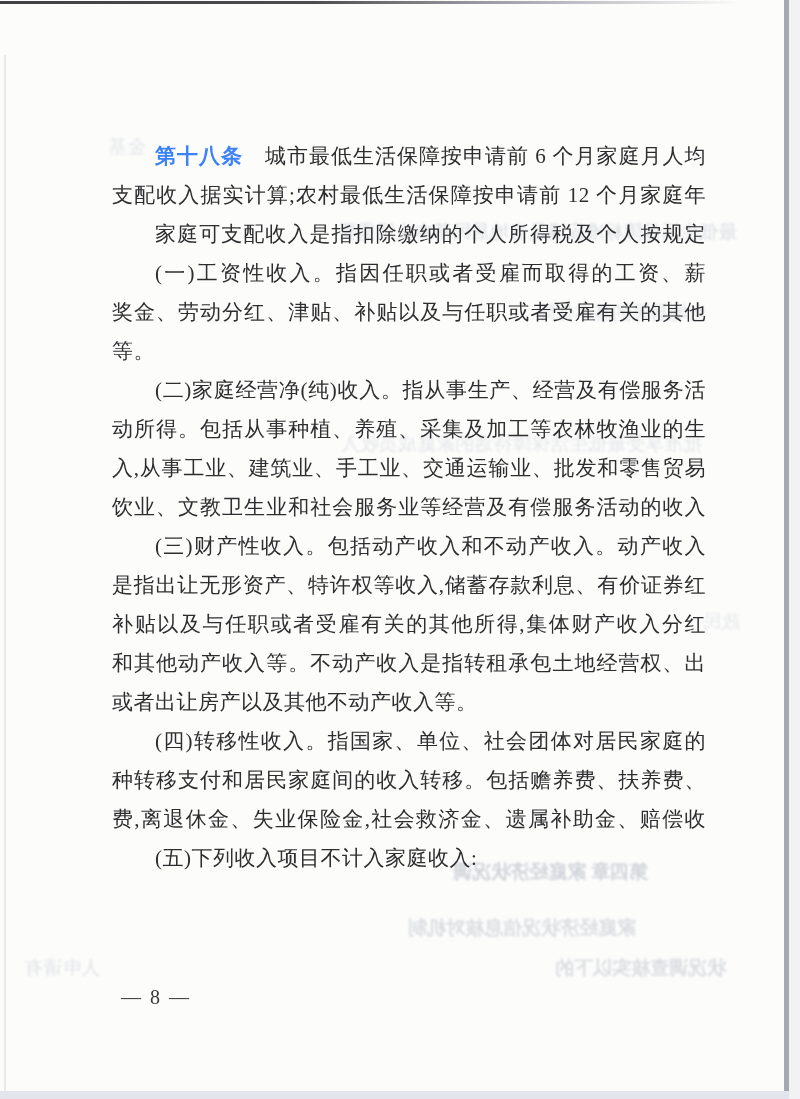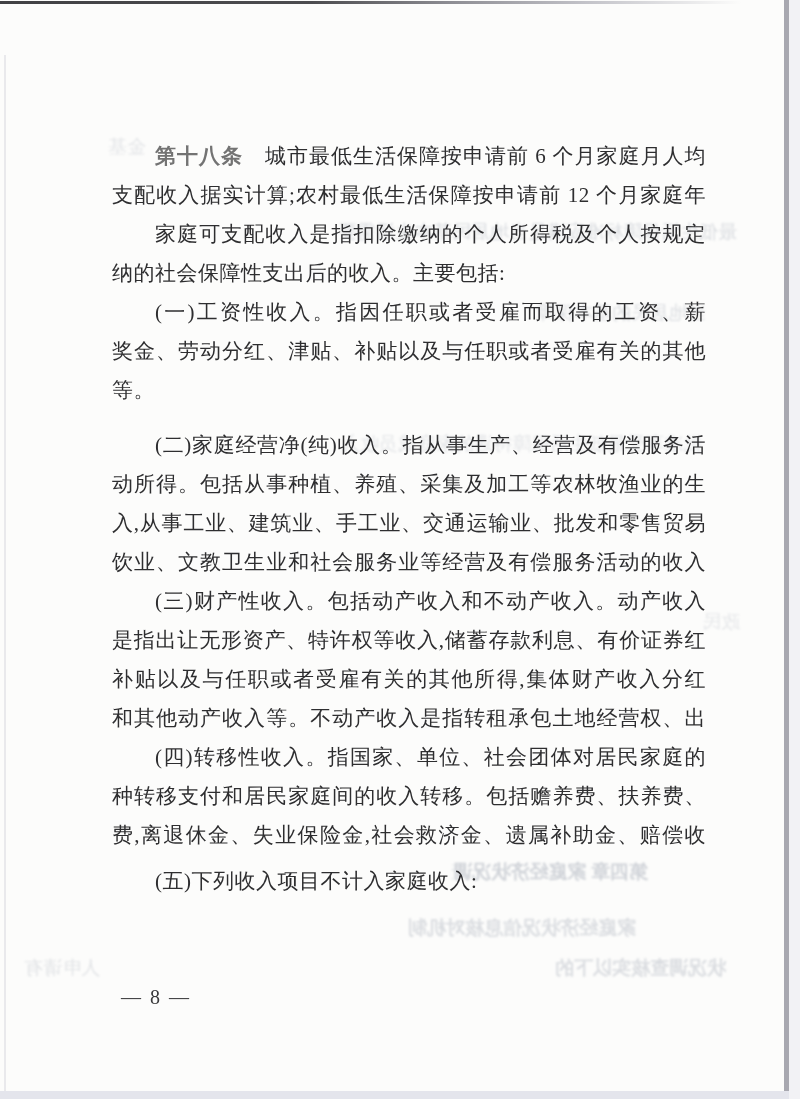--- a/index.html
+++ b/index.html
@@ -43,21 +43,21 @@
   .line{
     height:39px;line-height:39px;white-space:nowrap;
     text-align:justify;
   }
   .line.fill{
     white-space:normal;
     text-align-last:justify;
     -moz-text-align-last:justify;
     overflow:hidden;
   }
-  .line b{font-weight:bold;color:#737373;}
+  .line b{font-weight:bold;color:#3b82f6;}
   .page-number{
     position:absolute;left:121px;top:986px;
     font-size:20px;color:#3a3a3c;letter-spacing:2px;
   }
   
   .ghost{
     position:absolute;
     transform:scaleX(-1);
     filter:blur(1.1px);
     color:#8d95a4;
@@ -81,36 +81,36 @@
       <div class="ghost bold" style="left: 452px; top: 861px; width: 196px; opacity: 0.4;">第四章 家庭经济状况调查</div>
       <div class="ghost bold" style="left: 378px; top: 917px; width: 258px; opacity: 0.3;">家庭经济状况信息核对机制</div>
       <div class="ghost" style="left: 18px; top: 957px; width: 82px; opacity: 0.24;">人申请有</div>
       <div class="ghost bold" style="left: 498px; top: 957px; width: 228px; opacity: 0.3;">状况调查核实以下的</div>
     </div>
 
   <div class="content" id="text-lines">
       <div class="line fill" style="padding-left: 43px;"><b>第十八条</b>　城市最低生活保障按申请前 6 个月家庭月人均可</div>
       <div class="line fill">支配收入据实计算;农村最低生活保障按申请前 12 个月家庭年纯</div>
       <div class="line fill" style="padding-left: 43px;">家庭可支配收入是指扣除缴纳的个人所得税及个人按规定缴</div>
-      <div class="line">纳的社会保障性支出后的收入。主要包括:</div>
       <div class="line fill" style="padding-left: 43px;">(一)工资性收入。指因任职或者受雇而取得的工资、薪金、</div>
       <div class="line fill">奖金、劳动分红、津贴、补贴以及与任职或者受雇有关的其他所得</div>
       <div class="line">等。</div>
-      <div class="line fill" style="padding-left: 43px; margin-top: 16px;">(二)家庭经营净(纯)收入。指从事生产、经营及有偿服务活</div>
+      <div class="line fill" style="padding-left: 43px;">(二)家庭经营净(纯)收入。指从事生产、经营及有偿服务活</div>
       <div class="line fill">动所得。包括从事种植、养殖、采集及加工等农林牧渔业的生产收</div>
       <div class="line fill">入,从事工业、建筑业、手工业、交通运输业、批发和零售贸易业、餐</div>
       <div class="line fill">饮业、文教卫生业和社会服务业等经营及有偿服务活动的收入等。</div>
       <div class="line fill" style="padding-left: 43px;">(三)财产性收入。包括动产收入和不动产收入。动产收入</div>
       <div class="line fill">是指出让无形资产、特许权等收入,储蓄存款利息、有价证券红利、</div>
       <div class="line fill">补贴以及与任职或者受雇有关的其他所得,集体财产收入分红</div>
       <div class="line fill">和其他动产收入等。不动产收入是指转租承包土地经营权、出租</div>
+      <div class="line">或者出让房产以及其他不动产收入等。</div>
       <div class="line fill" style="padding-left: 43px;">(四)转移性收入。指国家、单位、社会团体对居民家庭的各</div>
       <div class="line fill">种转移支付和居民家庭间的收入转移。包括赡养费、扶养费、抚养</div>
       <div class="line fill">费,离退休金、失业保险金,社会救济金、遗属补助金、赔偿收入,接</div>
-      <div class="line" style="padding-left: 43px; margin-top: 7px;">(五)下列收入项目不计入家庭收入:</div>
+      <div class="line" style="padding-left: 43px;">(五)下列收入项目不计入家庭收入:</div>
     </div>
 
   <div class="page-number">— 8 —</div>
 
   <div class="edge-top"></div>
   <div class="edge-left"></div>
   <div class="edge-right"></div>
   <div class="edge-right-outer"></div>
   <div class="edge-bottom"></div>
 </div>

